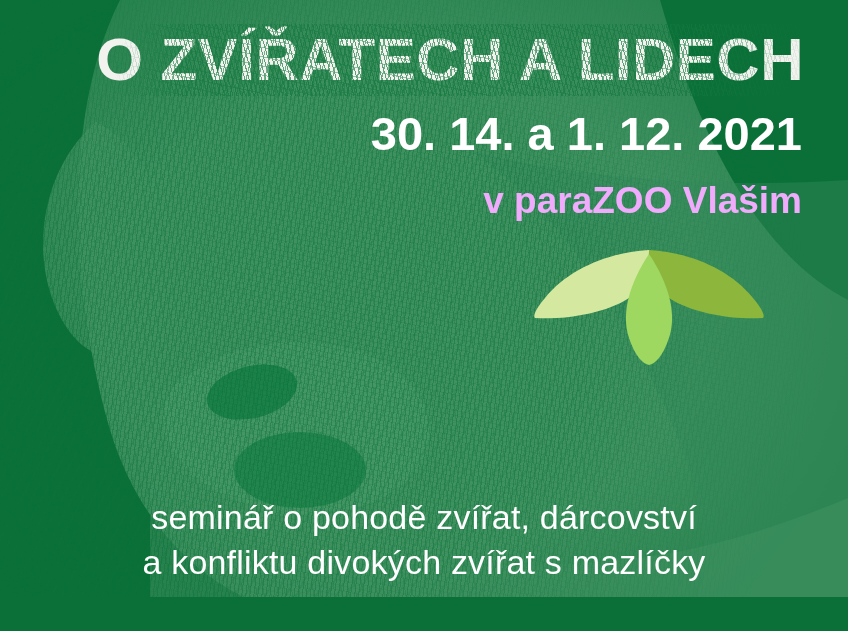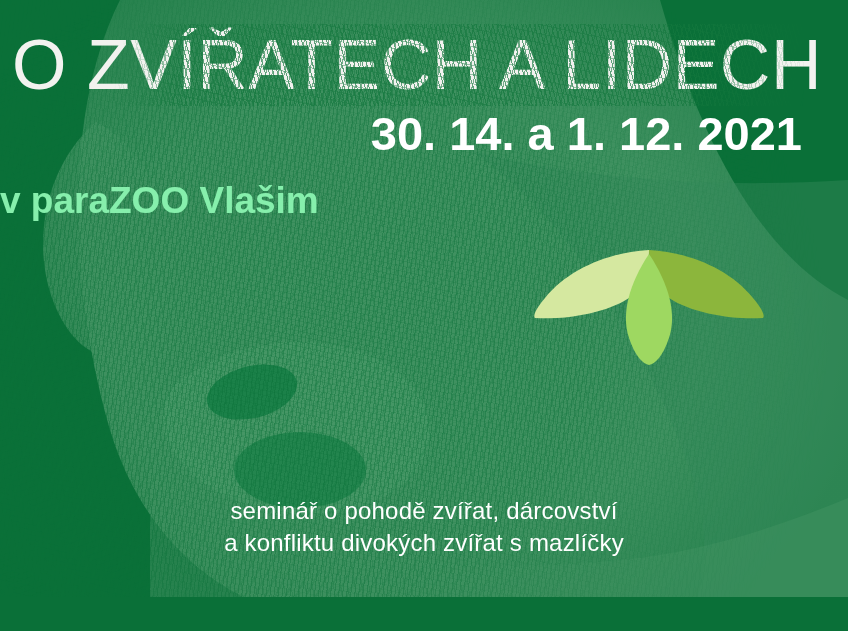--- a/index.html
+++ b/index.html
@@ -63,22 +63,22 @@
   }
 
   
   .text-layer{ position:absolute; left:0; top:0; width:100%; height:100%; }
 
   .title{
     position:absolute;
     top:30px; left:12px; right:44px;
     text-align:right;
     color:#f2f2ef;
-    font-size:70px;
-    font-weight:normal;
+    font-size:60px;
+    font-weight:bold;
     letter-spacing:.5px;
     line-height:1;
     white-space:nowrap;
   }
   
   .title .grunge{
     position:absolute; left:0; top:-6px; right:0; bottom:-6px;
     pointer-events:none;
     background-image:
       repeating-linear-gradient(74deg, rgba(20,120,62,.95) 0 1px, rgba(0,0,0,0) 1px 4px),
@@ -96,34 +96,34 @@
     text-align:right;
     color:#ffffff;
     font-size:47px;
     font-weight:bold;
     line-height:1;
     white-space:nowrap;
   }
   .venue{
     position:absolute;
     top:182px; left:0; right:46px;
-    text-align:left;
-    color:#86efac;
+    text-align:right;
+    color:#f0abfc;
     font-size:37px;
     font-weight:bold;
     line-height:1;
     white-space:nowrap;
   }
 
   .tagline{
     position:absolute;
     left:0; right:0; top:495px;
     text-align:center;
     color:#ffffff;
-    font-size:24px;
+    font-size:34px;
     font-weight:normal;
     line-height:1.32;
     letter-spacing:.2px;
   }
   .tagline div{ white-space:nowrap; }
 
   
   .logo{
     position:absolute;
     left:533px; top:240px;

